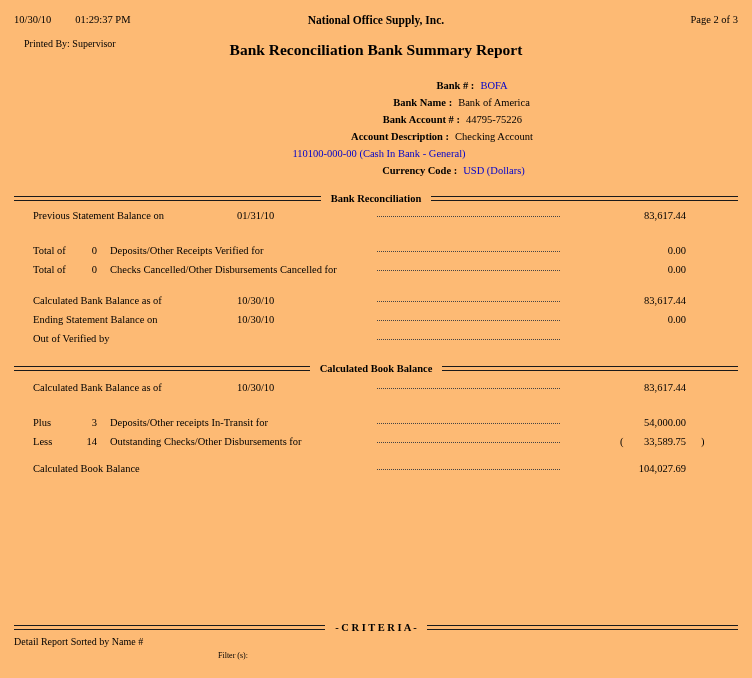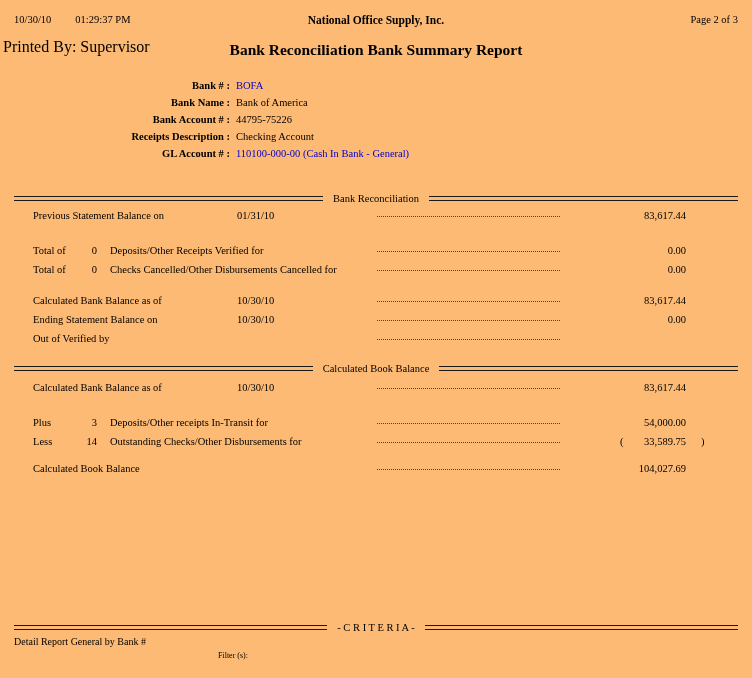--- a/index.html
+++ b/index.html
@@ -4,34 +4,34 @@
 <style>
   html,body { margin:0; padding:0; background:#ffffff; }
   .page {
     position:relative; width:752px; height:678px; background:#fdba74;
     font-family:"Liberation Serif", serif; color:#000; overflow:hidden;
   }
   
   .hdr-datetime { position:absolute; left:14px; top:14px; font-size:10.5px; display:flex; gap:24px; }
   .hdr-company  { position:absolute; left:0; right:0; top:14px; text-align:center; font-weight:bold; font-size:11.5px; }
   .hdr-page     { position:absolute; right:14px; top:14px; font-size:10.5px; }
-  .hdr-printedby{ position:absolute; left:3px; top:38px; font-size:16px; }
+  .hdr-printedby{ position:absolute; left:24px; top:38px; font-size:10px; }
   .hdr-title    { position:absolute; left:0; right:0; top:41px; text-align:center; font-weight:bold; font-size:15.5px; }
 
   
   .bi-block { position:absolute; left:0; top:80px; width:752px; }
-  .bi { display:flex; height:17px; font-size:10.5px; align-items:baseline; }
+  .bi { display:flex; height:17px; font-size:10.5px; align-items:baseline;justify-content:center; }
   .bi-label { width:230px; text-align:right; font-weight:bold; white-space:nowrap; }
   .bi-value { margin-left:6px; white-space:nowrap; }
   .blue { color:#0000cc; }
 
   
   .sec { position:absolute; left:14px; width:724px; display:flex; align-items:center; gap:10px; height:14px; }
   .dline { flex:1; height:3px; border-top:1px solid #1a1a1a; border-bottom:1px solid #1a1a1a; }
-  .sec-title { font-weight:normal; font-size:10.5px; white-space:nowrap; }
+  .sec-title { font-weight:bold; font-size:10.5px; white-space:nowrap; }
 
   
   .r { position:absolute; left:0; width:604px; height:19px; font-size:10.5px; }
   .r span { position:absolute; bottom:3px; white-space:nowrap; }
   .c-label  { left:33px; }
   .c-count  { left:57px;  width:40px;  text-align:right; }
   .c-desc   { left:110px; }
   .c-date   { left:237px; }
   .c-dots   { left:377px; width:183px; height:1px; border-bottom:1px dotted #444; bottom:7px !important; }
   .c-amount { left:578px; width:108px; text-align:right; }
@@ -66,26 +66,29 @@
     </div>
     <div class="bi">
       <span class="bi-label">Bank Name :</span>
       <span class="bi-value">Bank of America</span>
     </div>
     <div class="bi">
       <span class="bi-label">Bank Account # :</span>
       <span class="bi-value">44795-75226</span>
     </div>
     <div class="bi">
-      <span class="bi-label">Receipts Description :</span>
+      <span class="bi-label">Account Description :</span>
       <span class="bi-value">Checking Account</span>
     </div>
     <div class="bi">
-      <span class="bi-label">GL Account # :</span>
       <span class="bi-value blue">110100-000-00 (Cash In Bank - General)</span>
+    </div>
+    <div class="bi">
+      <span class="bi-label">Currency Code :</span>
+      <span class="bi-value blue">USD (Dollars)</span>
     </div>
   </div>
 
   <div class="sec" style="top:191px">
     <span class="dline"></span>
     <span class="sec-title">Bank Reconciliation</span>
     <span class="dline"></span>
   </div>
 
   <div class="r" style="top:205px">
@@ -167,21 +170,21 @@
     <span class="c-dots"></span>
     <span class="c-amount">104,027.69</span>
   </div>
 
   <div class="sec" style="top:620px">
     <span class="dline"></span>
     <span class="sec-title">- C R I T E R I A -</span>
     <span class="dline"></span>
   </div>
 
-  <div class="foot-sorted">Detail Report General by Bank #</div>
+  <div class="foot-sorted">Detail Report Sorted by Name #</div>
 
   <div class="filter">
     <div>Filter (s):</div>
     
     
   </div>
 
 </div>
 
 </body></html>

